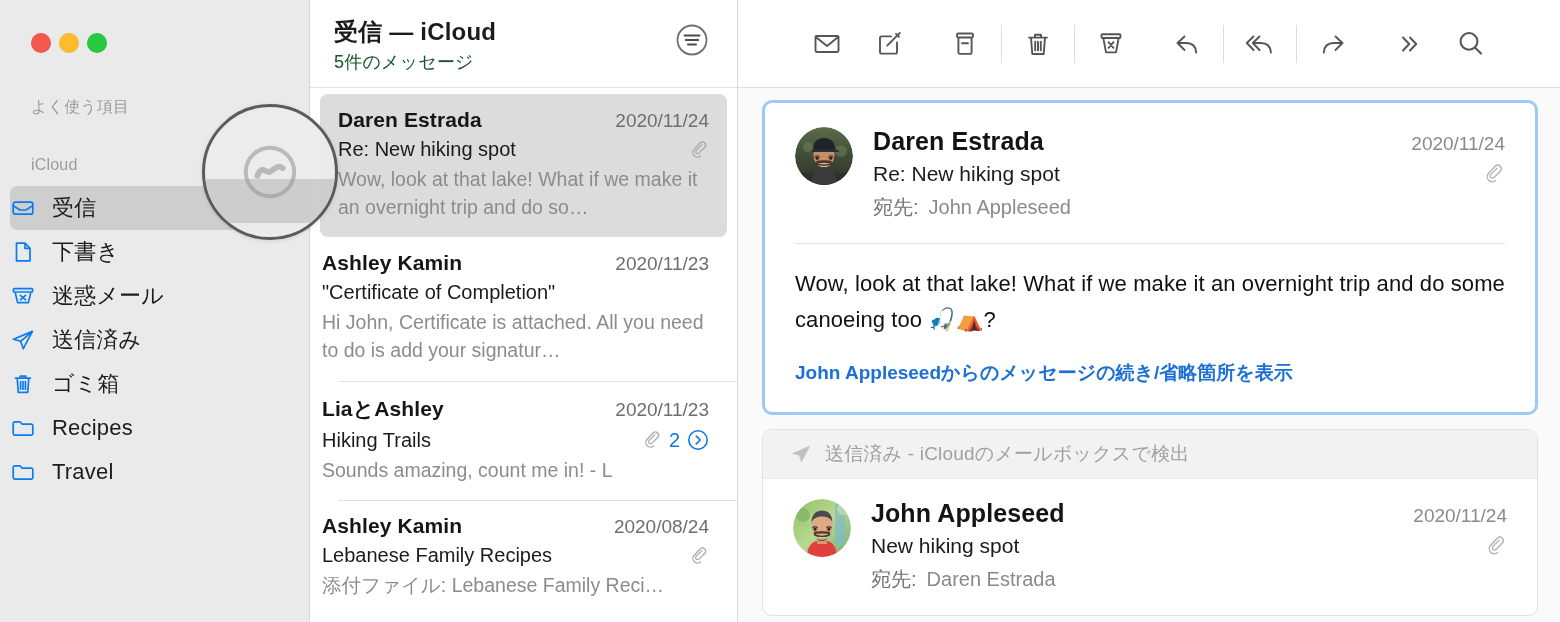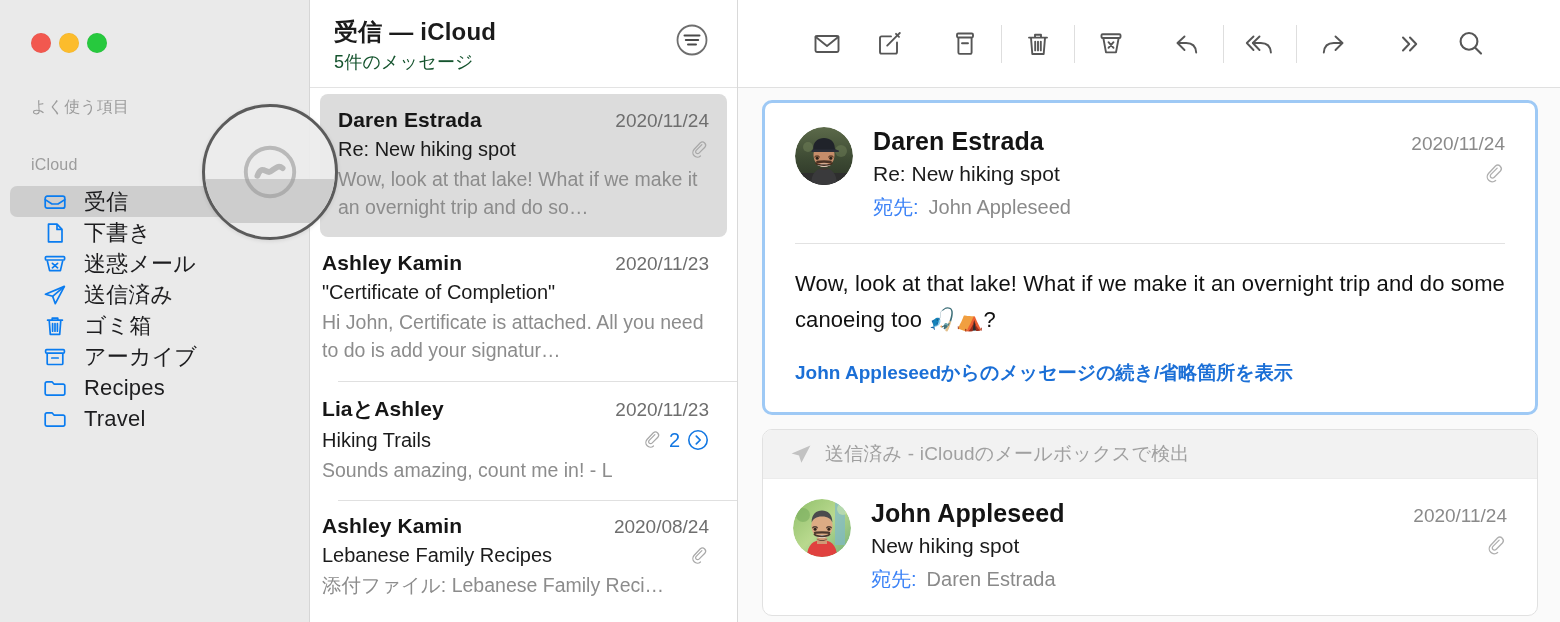--- a/index.html
+++ b/index.html
@@ -52,23 +52,22 @@
     letter-spacing: .2px;
   }
   .sb-section.favorites { margin-top: 44px; }
   .sb-section.icloud    { margin-top: 38px; }
 
   .sb-list { margin-top: 12px; }
 
   .sb-item {
     display: flex;
     align-items: center;
-    height: 31px;
+    height: 44px;
     margin: 0 10px;
-    padding-left: 32px;
     border-radius: 7px;
     gap: 16px;
     cursor: default;
   }
   .sb-item.selected { background: #cecece; }
   .sb-item .sb-icon {
     width: 26px; height: 26px;
     flex: 0 0 26px;
     display: flex; align-items: center; justify-content: center;
   }
@@ -312,21 +311,21 @@
   .mc-subject {
     font-size: 21px;
     color: #1b1b1b;
   }
   .mc-row3 {
     display: flex;
     align-items: baseline;
     gap: 10px;
     margin-top: 8px;
   }
-  .mc-tolabel { font-size: 20px; color: #3b82f6; }
+  .mc-tolabel { font-size: 20px; color: #737373; }
   .mc-toval   { font-size: 20px; color: #8a8a8a; }
 
   .mc-divider {
     height: 1px;
     background: #e2e2e2;
     margin: 22px 0 0 0;
   }
 
   .mc-body {
     font-size: 22px;
@@ -435,30 +434,20 @@
           <svg width="26" height="26" viewBox="0 0 26 26" fill="none" stroke="#0a7cf0" stroke-width="1.7">
             <path d="M5.6 7.2 H20.4" stroke-linecap="round"></path>
             <path d="M10.2 7.2 V5.2 H15.8 V7.2" stroke-linejoin="round"></path>
             <path d="M7.2 7.2 L8.3 21.4 H17.7 L18.8 7.2" stroke-linejoin="round"></path>
             <path d="M10.6 10.6 V18.2 M13 10.6 V18.2 M15.4 10.6 V18.2" stroke-linecap="round"></path>
           </svg>
         </span>
         <span class="sb-label">ゴミ箱</span>
       </div>
 
-      <div class="sb-item">
-        <span class="sb-icon">
-          <svg width="26" height="26" viewBox="0 0 26 26" fill="none" stroke="#0a7cf0" stroke-width="1.7">
-            <rect x="3.6" y="5.6" width="18.8" height="3.6" rx="1.1" stroke-linejoin="round"></rect>
-            <path d="M5.2 9.4 V19.4 A1.1 1.1 0 0 0 6.3 20.5 H19.7 A1.1 1.1 0 0 0 20.8 19.4 V9.4" stroke-linejoin="round"></path>
-            <path d="M9.8 14 H16.2" stroke-linecap="round"></path>
-          </svg>
-        </span>
-        <span class="sb-label">アーカイブ</span>
-      </div>
 
       <div class="sb-item">
         <span class="sb-icon">
           <svg width="26" height="26" viewBox="0 0 26 26" fill="none" stroke="#0a7cf0" stroke-width="1.7">
             <path d="M3.2 8.4 A1.6 1.6 0 0 1 4.8 6.8 H10 L12.2 9.2 H21.2 A1.6 1.6 0 0 1 22.8 10.8 V18.6 A1.6 1.6 0 0 1 21.2 20.2 H4.8 A1.6 1.6 0 0 1 3.2 18.6 Z" stroke-linejoin="round"></path>
           </svg>
         </span>
         <span class="sb-label">Recipes</span>
       </div>
 

